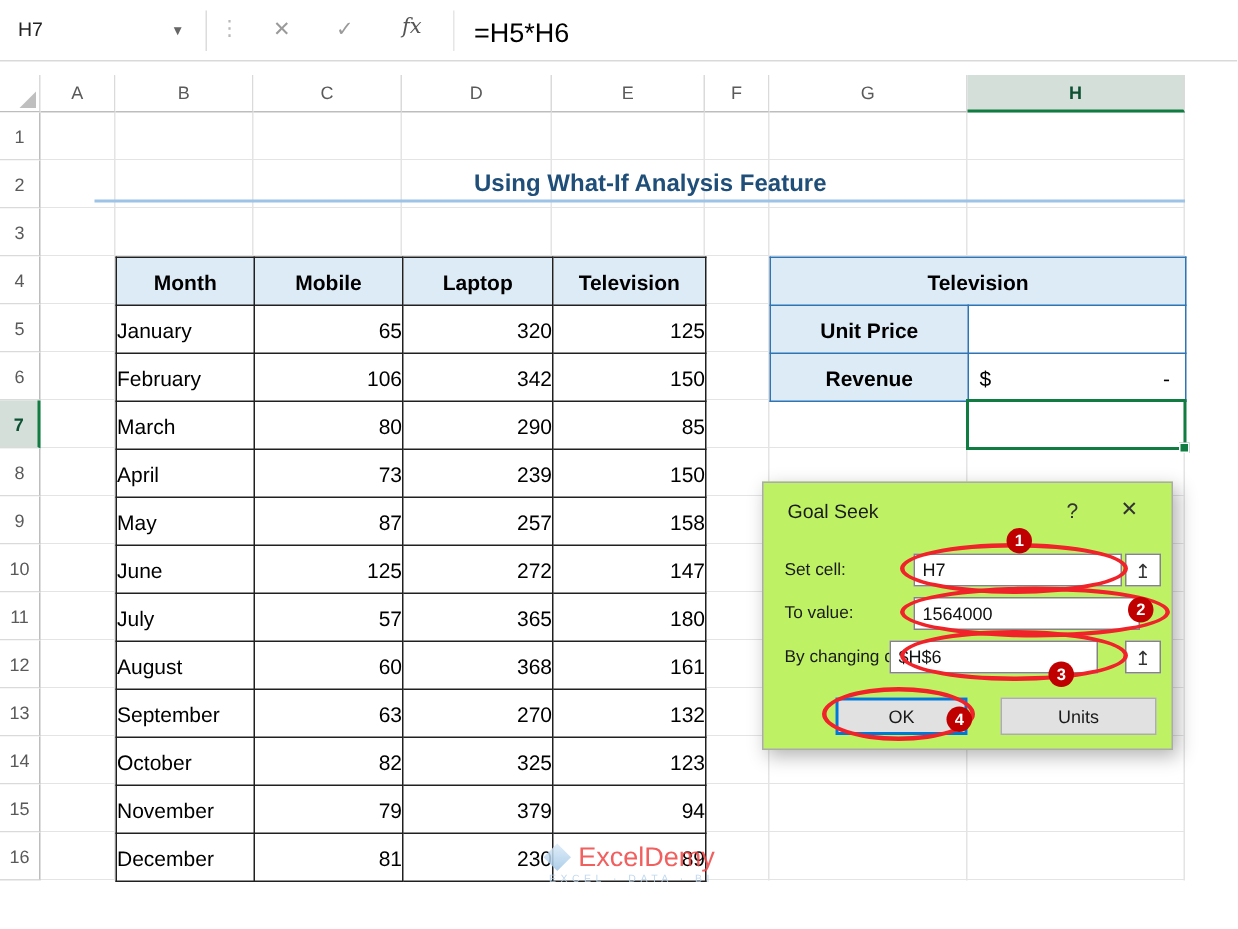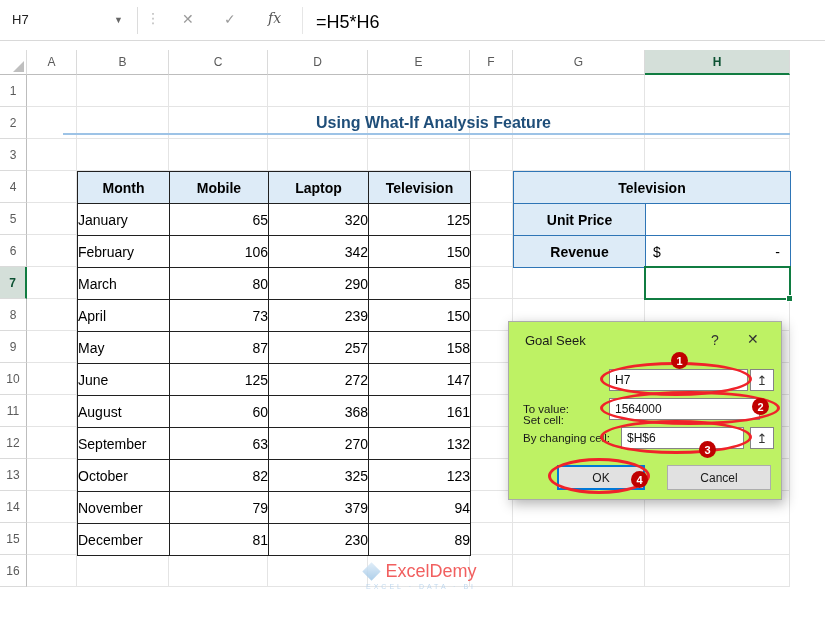--- a/index.html
+++ b/index.html
@@ -72,26 +72,26 @@
   .fill-handle { position:absolute; right:-4px; bottom:-4px; width:7px; height:7px;
                  background:#107C41; border:1px solid #fff; }
 
   
   .dialog { position:absolute; left:508px; top:321px; width:274px; height:179px; background:#bef264;
             border:1px solid #ABABAB; box-shadow:3px 4px 12px rgba(0,0,0,.3); z-index:10; }
   .dlg-title { position:absolute; left:16px; top:11px; font-size:13px; color:#1a1a1a; }
   .dlg-help { position:absolute; left:202px; top:10px; font-size:14px; color:#333; cursor:default; }
   .dlg-close { position:absolute; left:238px; top:9px; font-size:14px; color:#333; cursor:default; }
   .dlg-label { position:absolute; left:14px; font-size:11.5px; color:#1a1a1a; }
-  .lb1 { top:52px;margin-top:40px; } .lb2 { top:81px; } .lb3 { top:110px; }
+  .lb1 { top:52px; } .lb2 { top:81px; } .lb3 { top:110px; }
   .dlg-input { position:absolute; height:22px; border:1px solid #848484; font-size:12px;
                padding:0 5px; font-family:"Liberation Sans", sans-serif; color:#111; }
   .in1 { left:100px; top:47px; width:139px; }
   .in2 { left:100px; top:76px; width:151px; }
-  .in3 { left:112px; top:105px; width:123px; }
+  .in3 { left:84px; top:105px; width:139px; }
   .picker { position:absolute; width:24px; height:22px; border:1px solid #848484; background:#fff;
             display:flex; align-items:center; justify-content:center; font-size:13px; color:#333; }
   .pk1 { left:241px; top:47px; } .pk2 { left:241px; top:105px; }
   .btn { position:absolute; height:25px; background:#E1E1E1; border:1px solid #ADADAD;
          font-size:12px; display:flex; align-items:center; justify-content:center; color:#1a1a1a; }
   .btn.ok { left:48px; top:143px; width:88px; border:2px solid #0078D7; }
   .btn.cancel { left:158px; top:143px; width:104px; }
 
   
   .oval { position:absolute; border:3px solid #F0222A; border-radius:50%; z-index:12; pointer-events:none; }
@@ -222,20 +222,26 @@
           <td class="t-r">257</td>
           <td class="t-r">158</td>
         </tr>
     <tr>
           <td class="t-l">June</td>
           <td class="t-r">125</td>
           <td class="t-r">272</td>
           <td class="t-r">147</td>
         </tr>
     <tr>
+          <td class="t-l">July</td>
+          <td class="t-r">57</td>
+          <td class="t-r">365</td>
+          <td class="t-r">180</td>
+        </tr>
+    <tr>
           <td class="t-l">August</td>
           <td class="t-r">60</td>
           <td class="t-r">368</td>
           <td class="t-r">161</td>
         </tr>
     <tr>
           <td class="t-l">September</td>
           <td class="t-r">63</td>
           <td class="t-r">270</td>
           <td class="t-r">132</td>
@@ -300,21 +306,21 @@
     <span class="picker pk1">↥</span>
 
     <span class="dlg-label lb2">To value:</span>
     <input class="dlg-input in2" value="1564000" style="">
 
     <span class="dlg-label lb3">By changing cell:</span>
     <input class="dlg-input in3" value="$H$6" style="">
     <span class="picker pk2">↥</span>
 
     <div class="btn ok">OK</div>
-    <div class="btn cancel">Cancel</div>
+    <div class="btn cancel">Units</div>
   </div>
 
   <div class="oval ov1"></div>
   <div class="oval ov2"></div>
   <div class="oval ov3"></div>
   <div class="oval ov4"></div>
   <div class="badge b1">1</div>
   <div class="badge b2">2</div>
   <div class="badge b3">3</div>
   <div class="badge b4">4</div>

